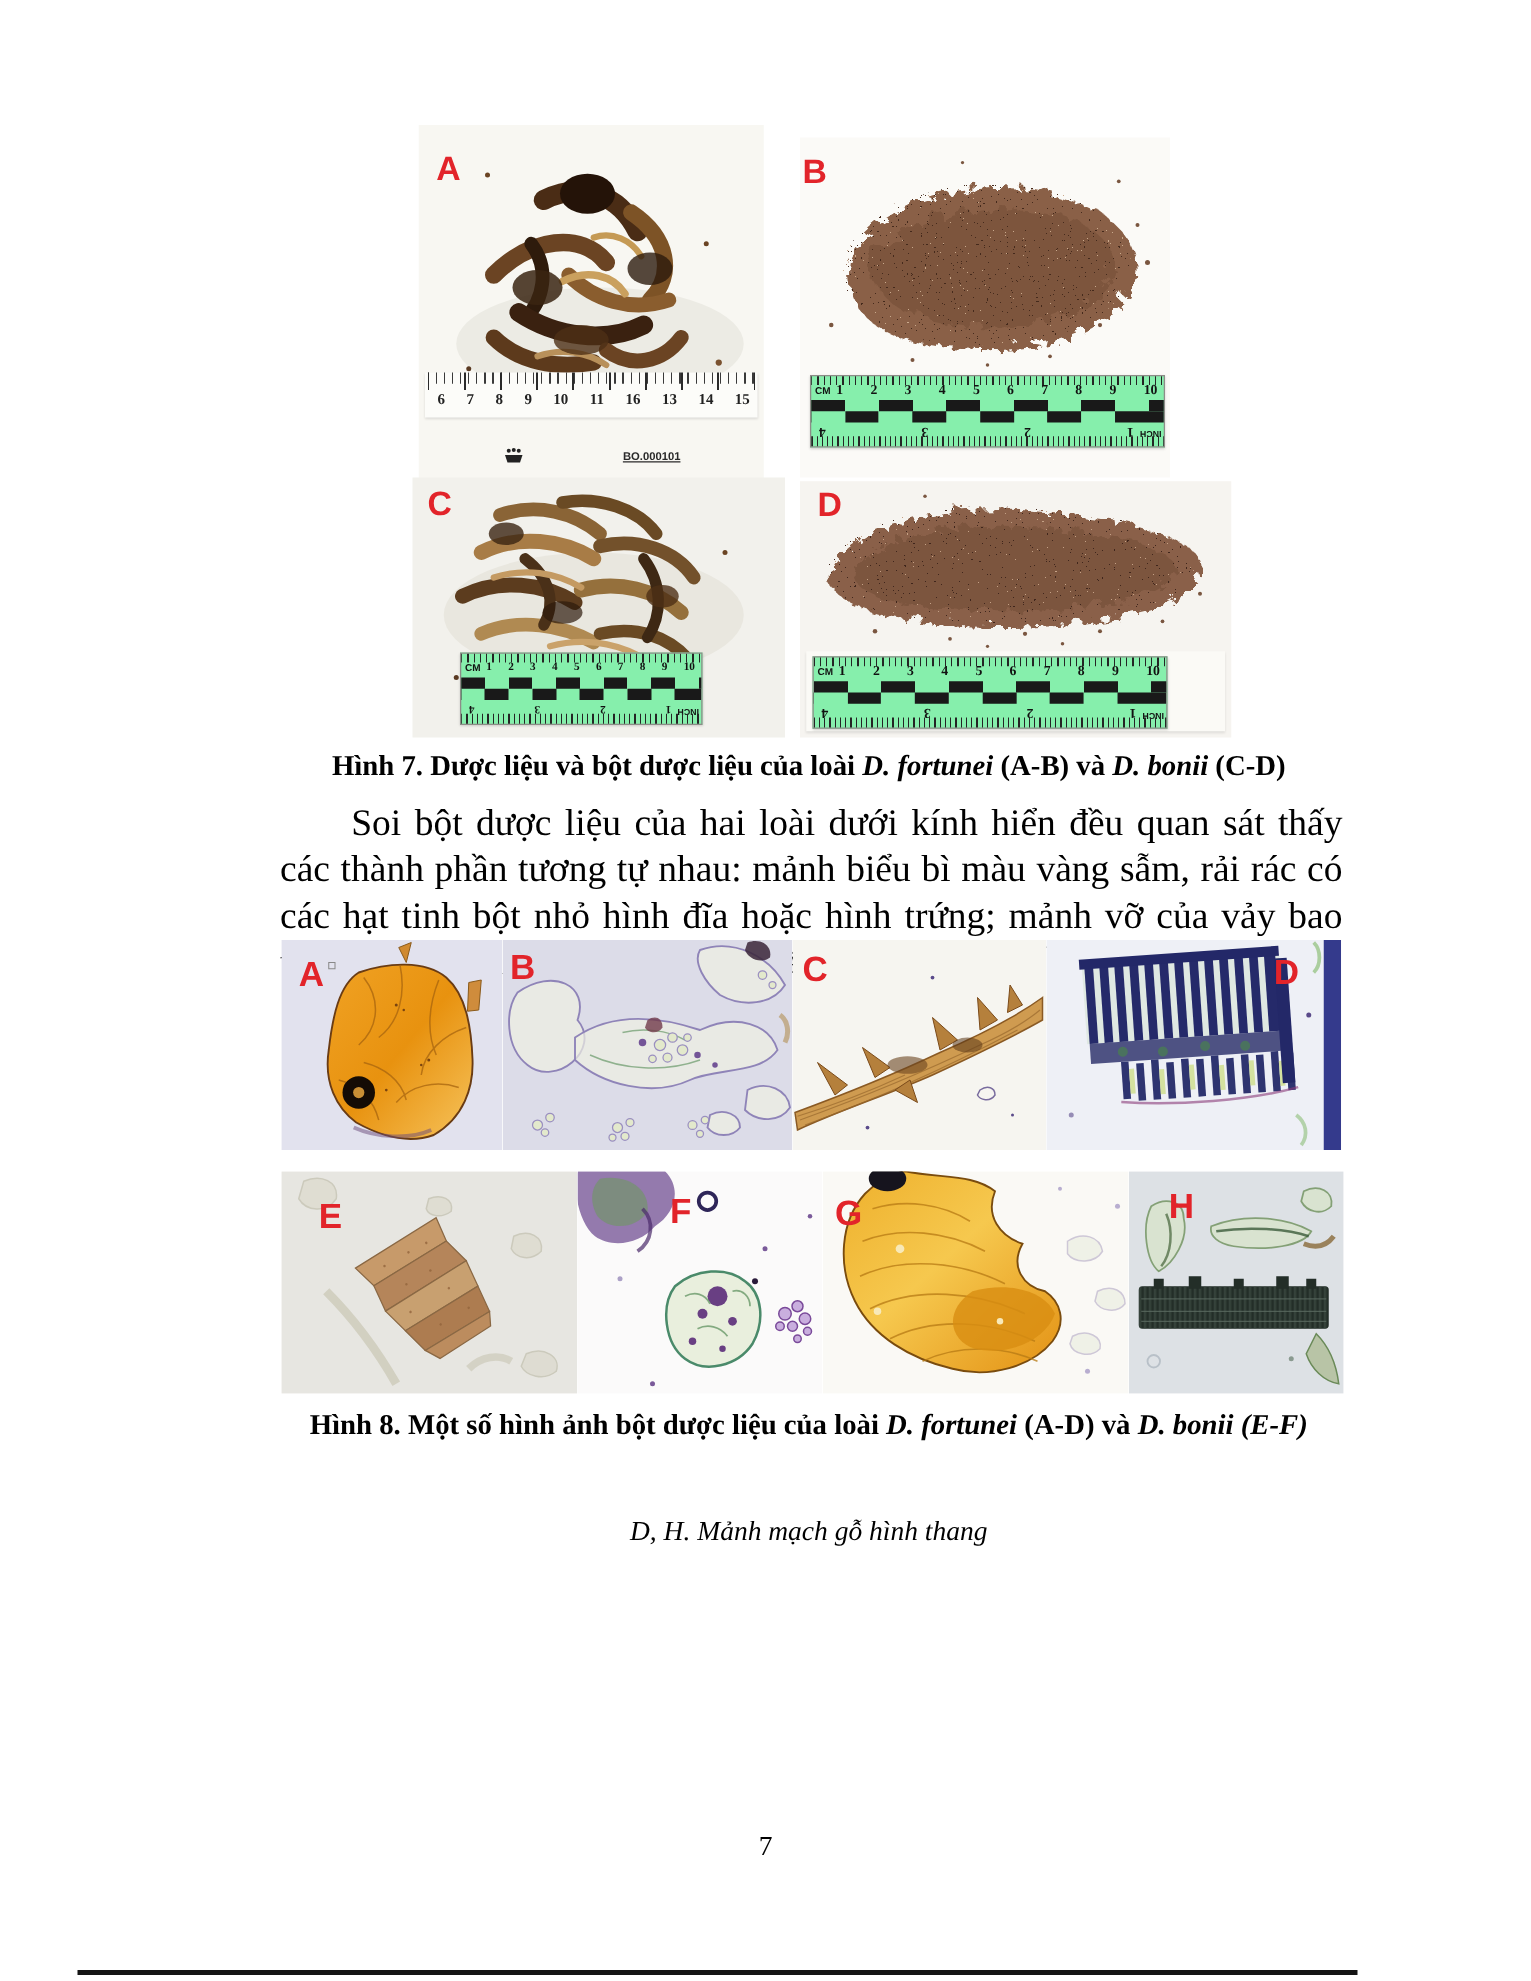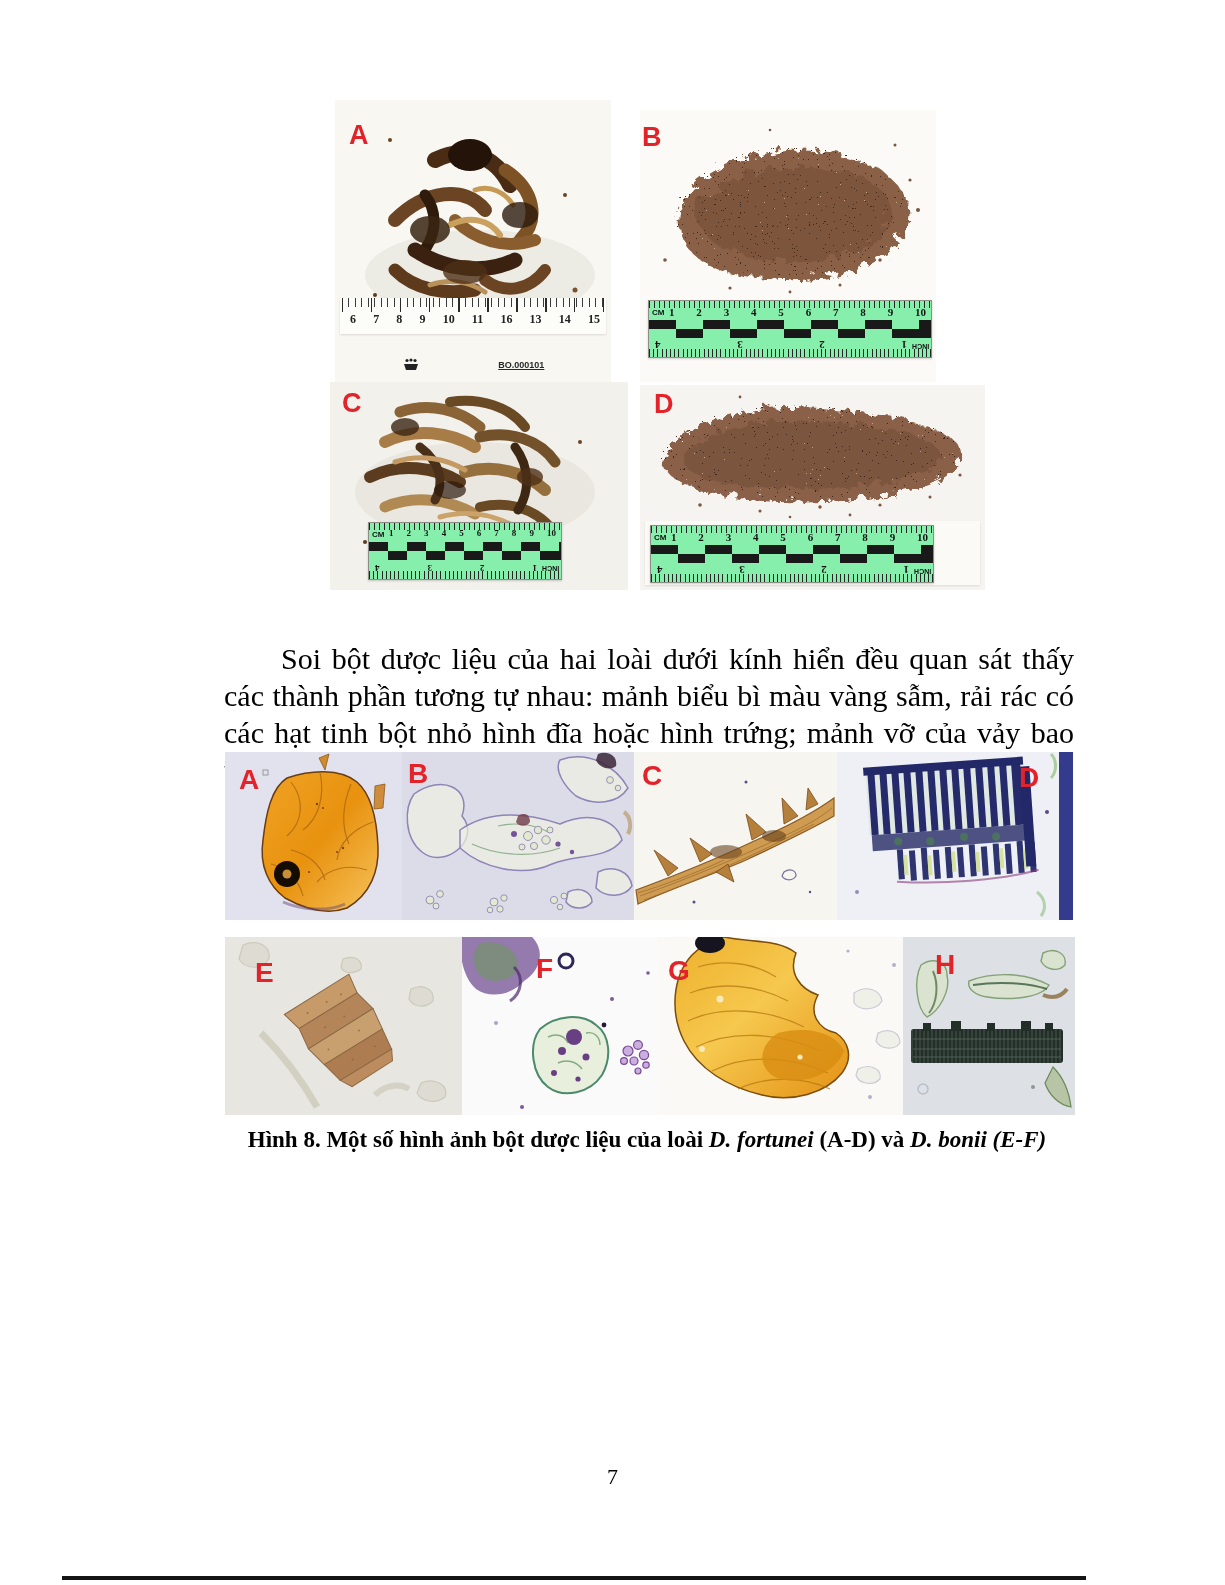--- a/index.html
+++ b/index.html
@@ -308,20 +308,23 @@
         <span>1</span>
           <span>2</span>
           <span>3</span>
           <span>4</span>
       </div>
       <span class="fr-inch">INCH</span>
       <div class="fr-botticks"></div>
     </div>
   </div>
 
+  <div class="abs caption" style="top:598px;">
+    <span>Hình 7. Dược liệu và bột dược liệu của loài </span><span class="it">D. fortunei</span><span> (A-B) và </span><span class="it">D. bonii</span><span> (C-D)</span>
+  </div>
 
   <div class="abs body-par par1" style="top:640px;">
     <span>Soi bột dược liệu của hai loài dưới kính hiển đều quan sát thấy các thành phần tương tự nhau: mảnh biểu bì màu vàng sẫm, rải rác có các hạt tinh bột nhỏ hình đĩa hoặc hình trứng; mảnh vỡ của vảy bao thân; mảnh mạch gỗ hình thang và các mảnh mô mềm.</span>
   </div>
 
   <div class="panel" style="left:225px;top:752px;width:177px;height:168px;">
     <span class="plabel plabel8" style="left:14px;top:14px;">A</span>
     <svg width="177" height="168" viewBox="0 0 177 168">
       <defs>
           <linearGradient id="gA" x1="0" y1="0" x2="1" y2="1">
@@ -632,18 +635,19 @@
       </g>
       <path d="M150,130 C160,140 166,154 168,170 C156,168 146,158 142,146 Z" fill="#b8c4a6" stroke="#6a8a58" stroke-width="1.2"></path>
       <circle cx="20" cy="152" r="5" fill="none" stroke="#b8c0c8" stroke-width="1.5"></circle>
       <circle cx="130" cy="150" r="2" fill="#8a9a90"></circle>
     </svg>
   </div>
 
   <div class="abs caption" style="top:1125px;">
     <span>Hình 8. Một số hình ảnh bột dược liệu của loài </span><span class="it">D. fortunei</span><span> (A-D) và </span><span class="it">D. bonii (E-F)</span>
   </div>
+  <div class="abs legend" style="top:1210px;">D, H. Mảnh mạch gỗ hình thang</div>
 
 
   <div class="abs pagenum" style="top:1464px;">7</div>
   <div class="abs botrule"></div>
 
 </div>
 
 </body></html>

